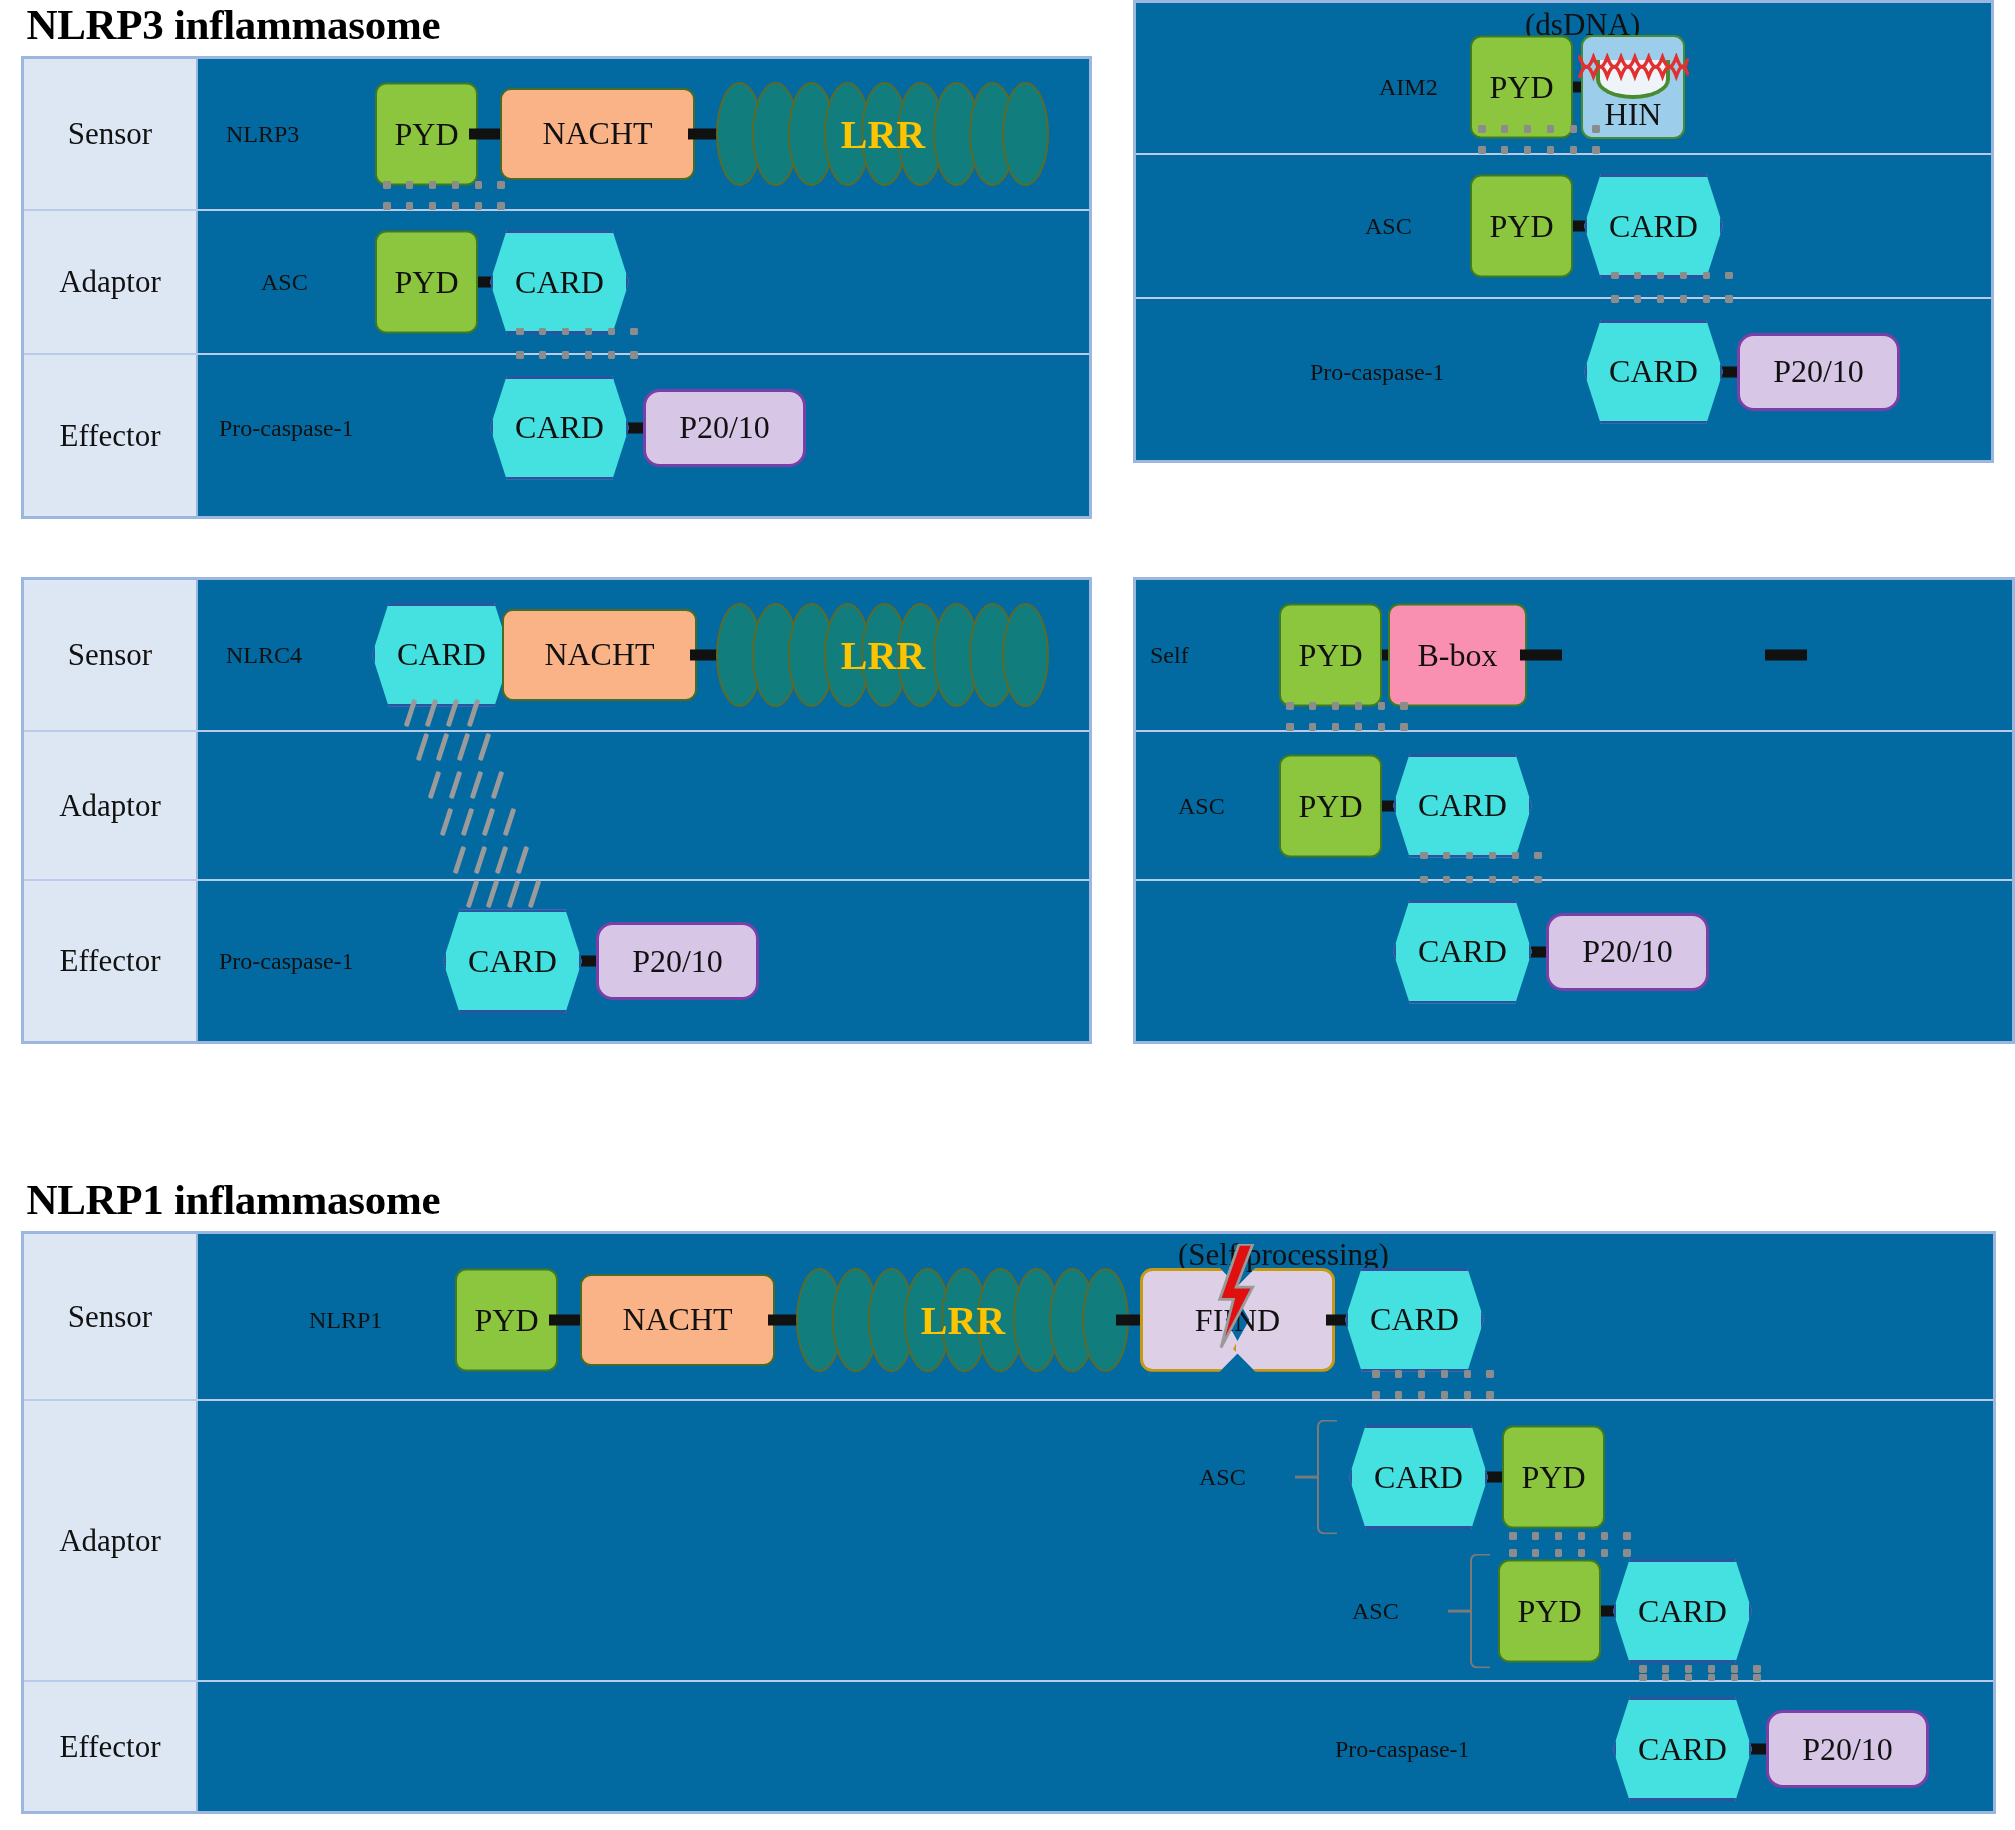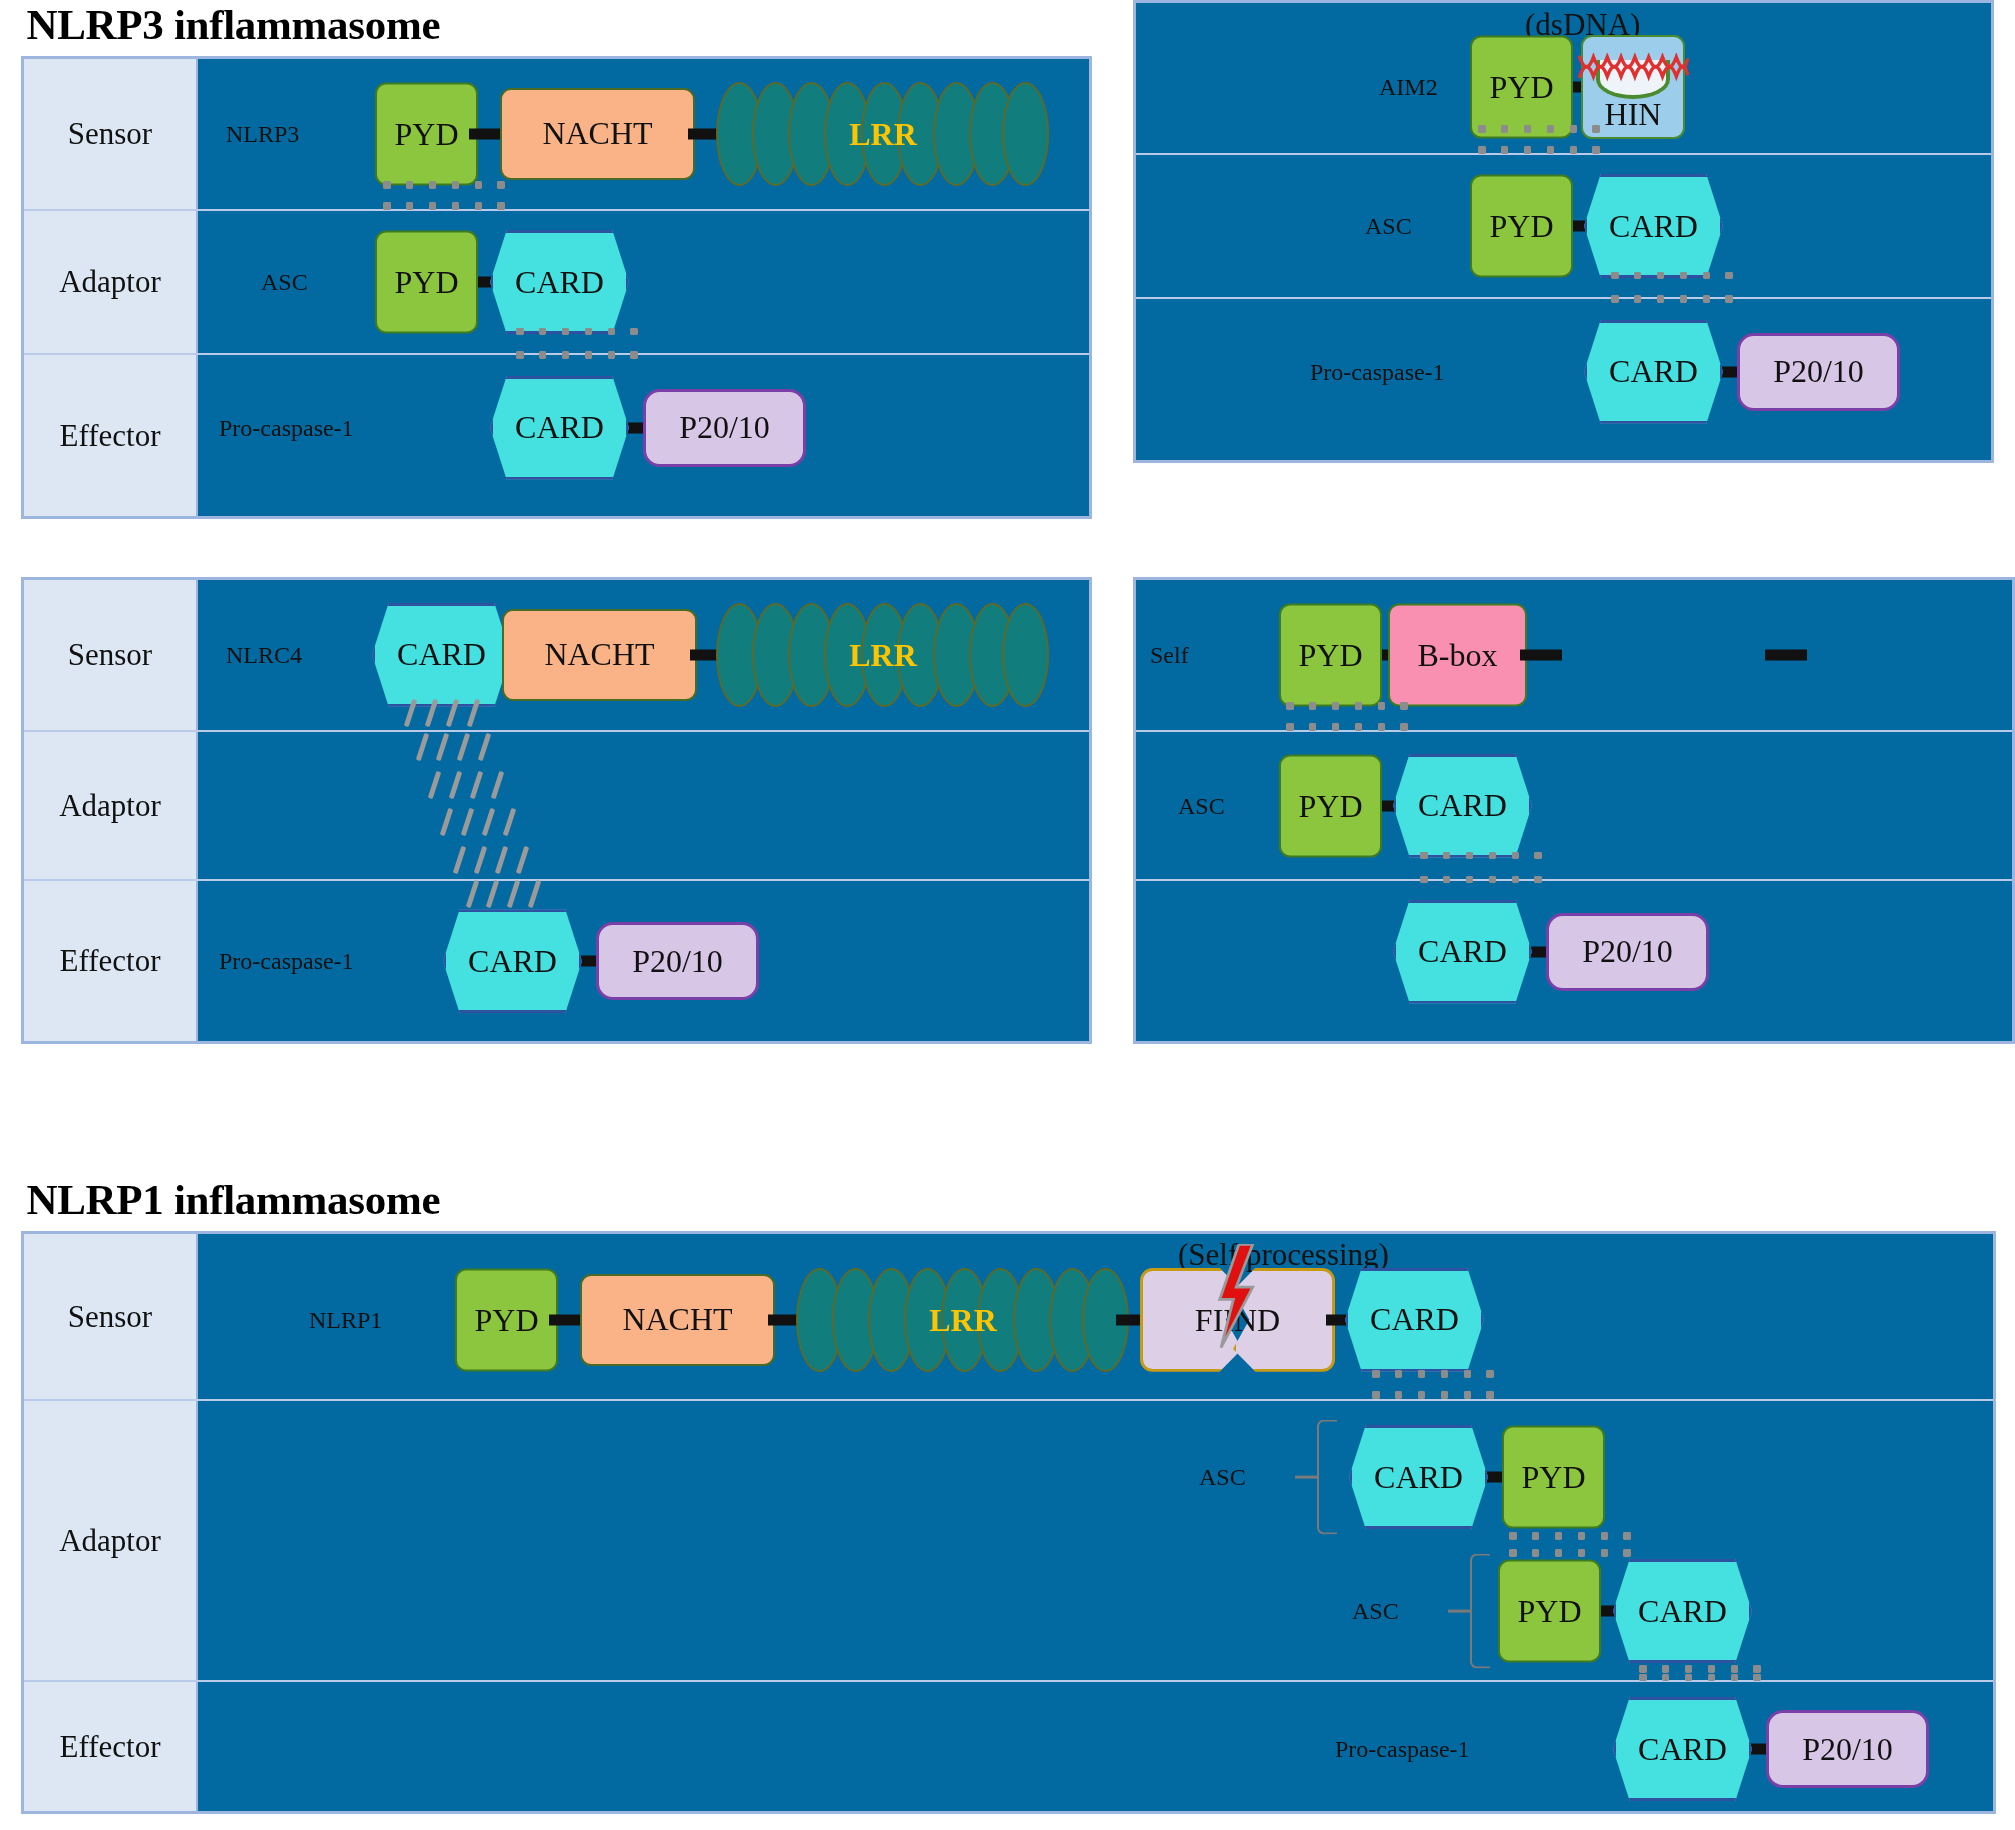--- a/index.html
+++ b/index.html
@@ -91,21 +91,21 @@
   .d-card .hextxt{position:relative;z-index:2;}
 
   
   .bar{position:absolute;height:11px;background:#111;transform:translateY(-50%);}
 
   
   .lrr{position:absolute;transform:translateY(-50%);}
   .lrr .ell{position:absolute;top:0;background:#127d7d;border:2.1px solid #5a6b2a;
             border-radius:50%;box-sizing:border-box;}
   .lrr .lbl{position:absolute;left:0;right:0;top:50%;transform:translateY(-50%);
-            text-align:center;color:#ffc400;font-size:32px;font-weight:bold;z-index:5;}
+            text-align:center;color:#ffc400;font-size:40px;font-weight:bold;z-index:5;}
 
   
   .coil{position:absolute;transform:translateY(-50%);}
   .coil .turn{position:absolute;top:0;background:#ffe08a;border:2.1px solid #e0b94e;
               border-radius:48%;box-sizing:border-box;}
   .coil .lbl{position:absolute;left:0;right:0;top:50%;transform:translateY(-50%);
              text-align:center;color:#111;font-size:32px;z-index:6;}
 
   
   .fiind{position:absolute;transform:translateY(-50%);}

